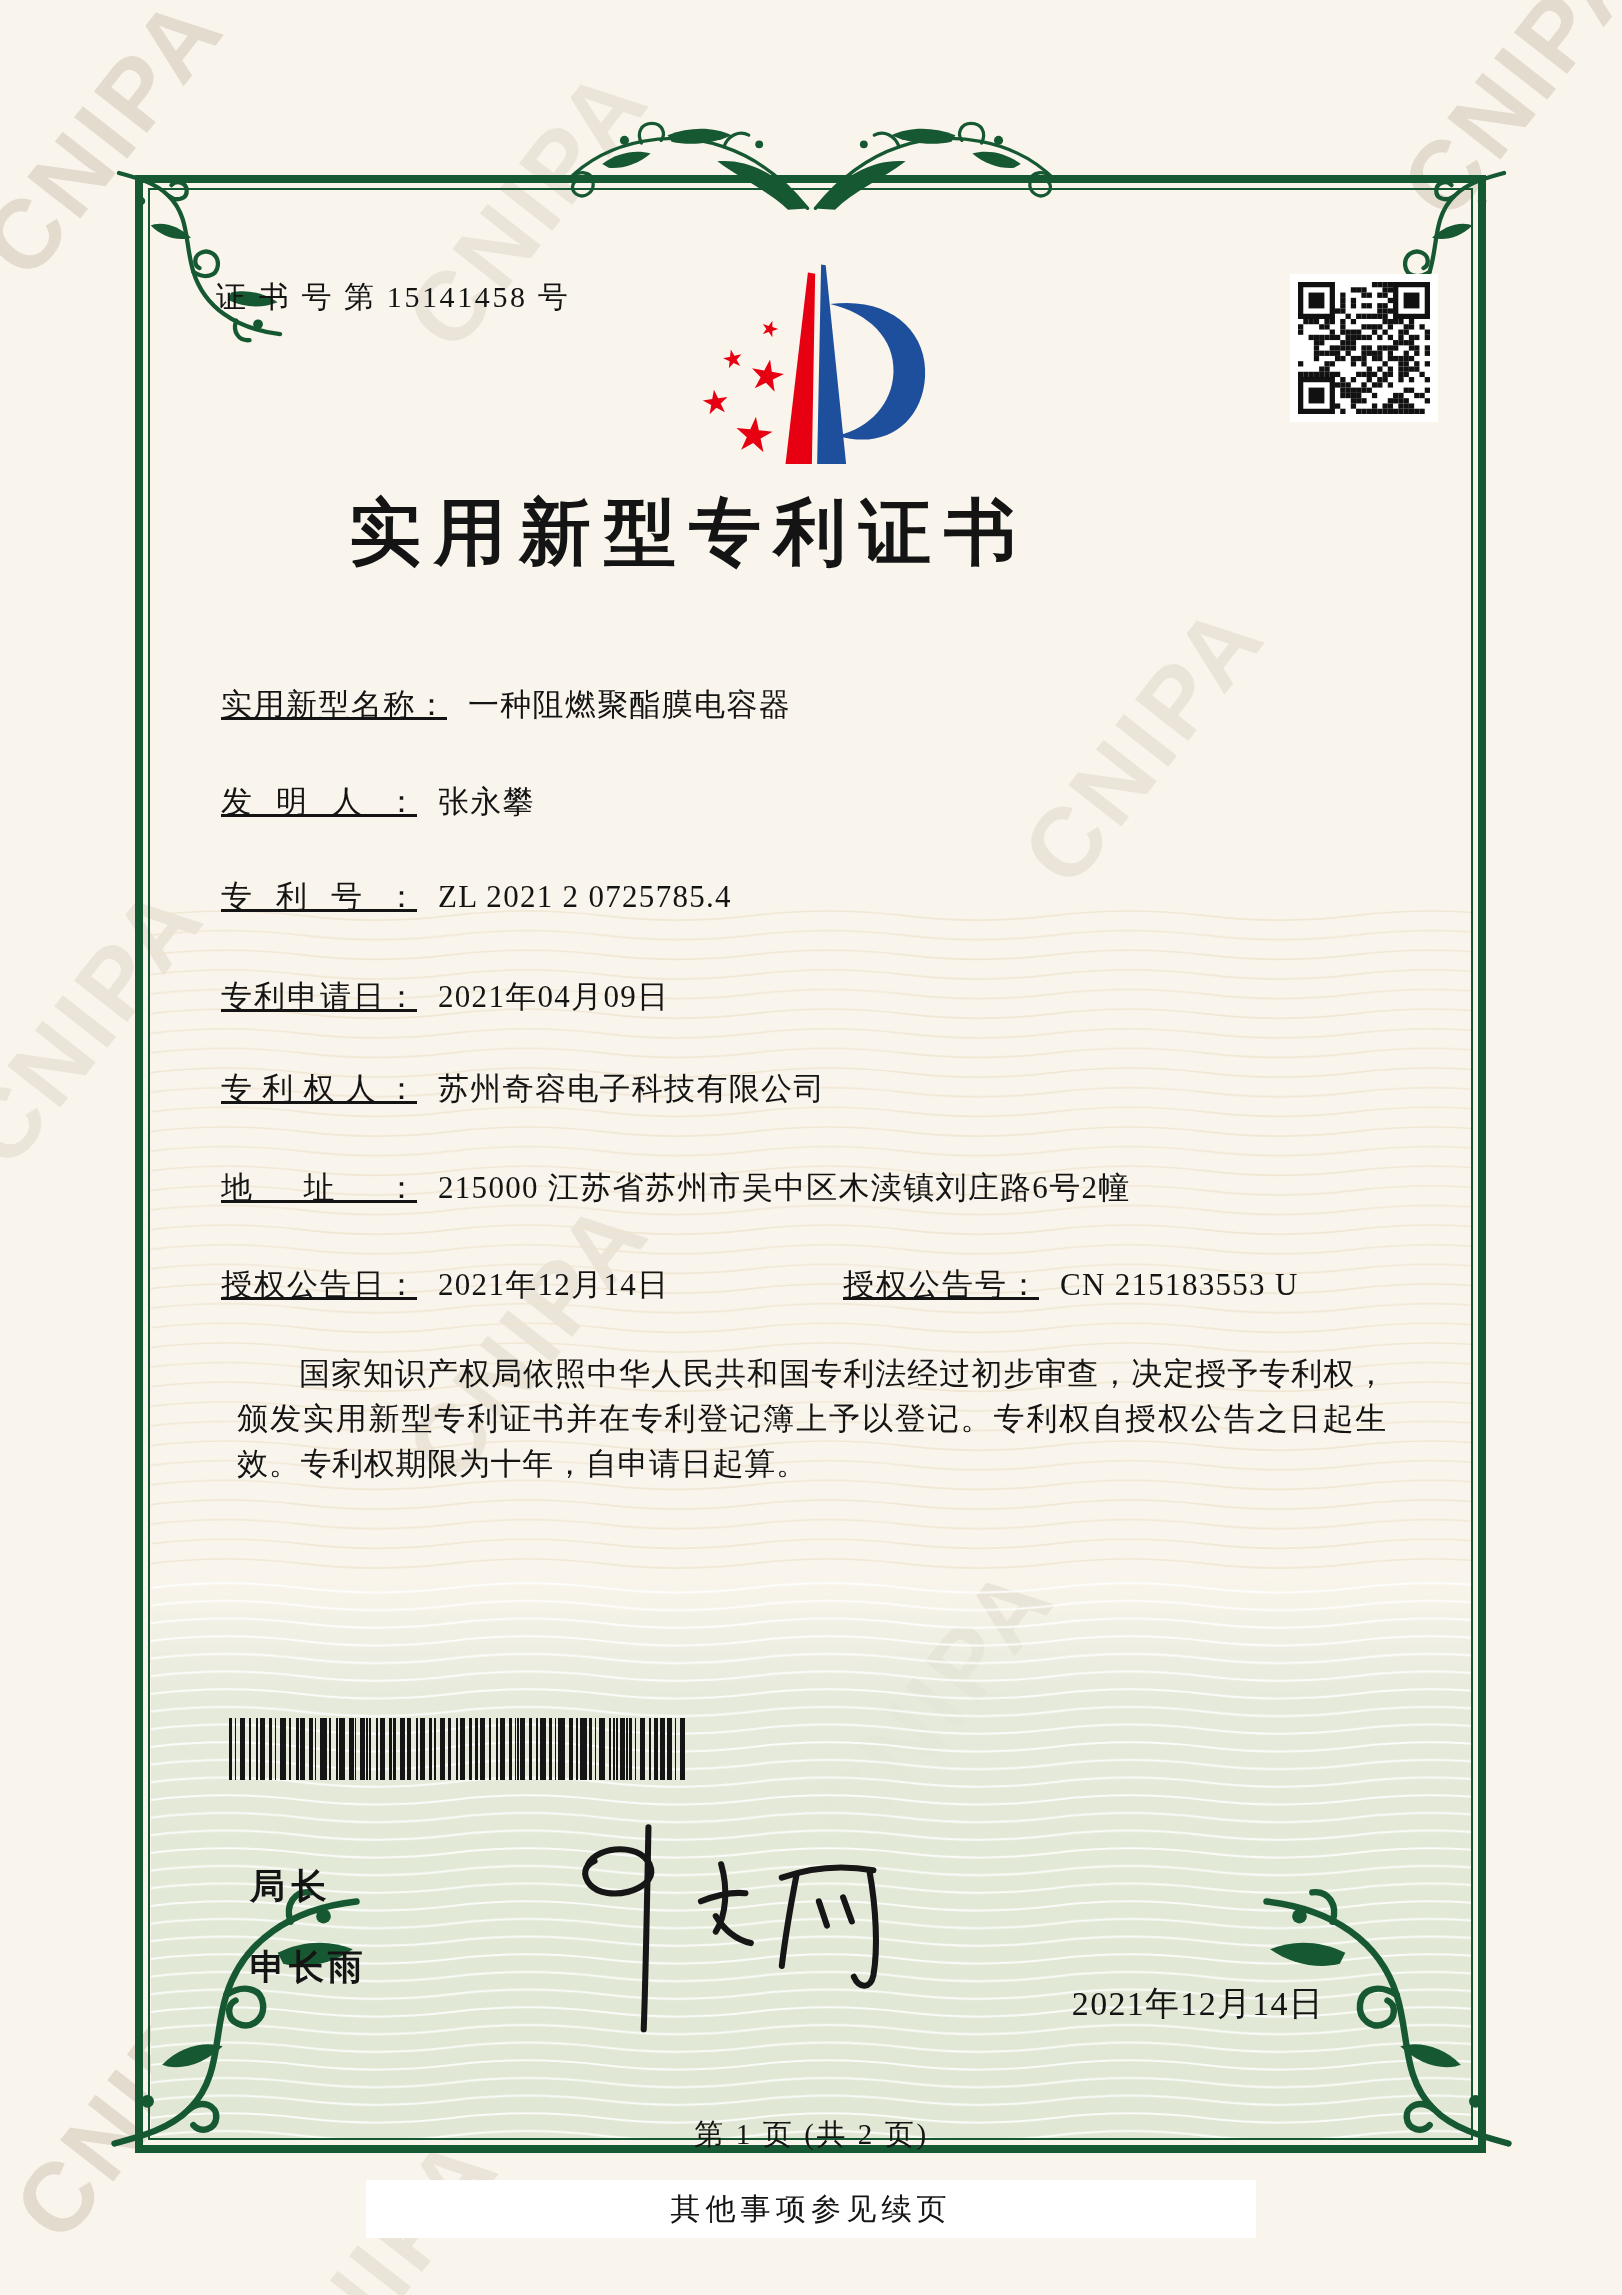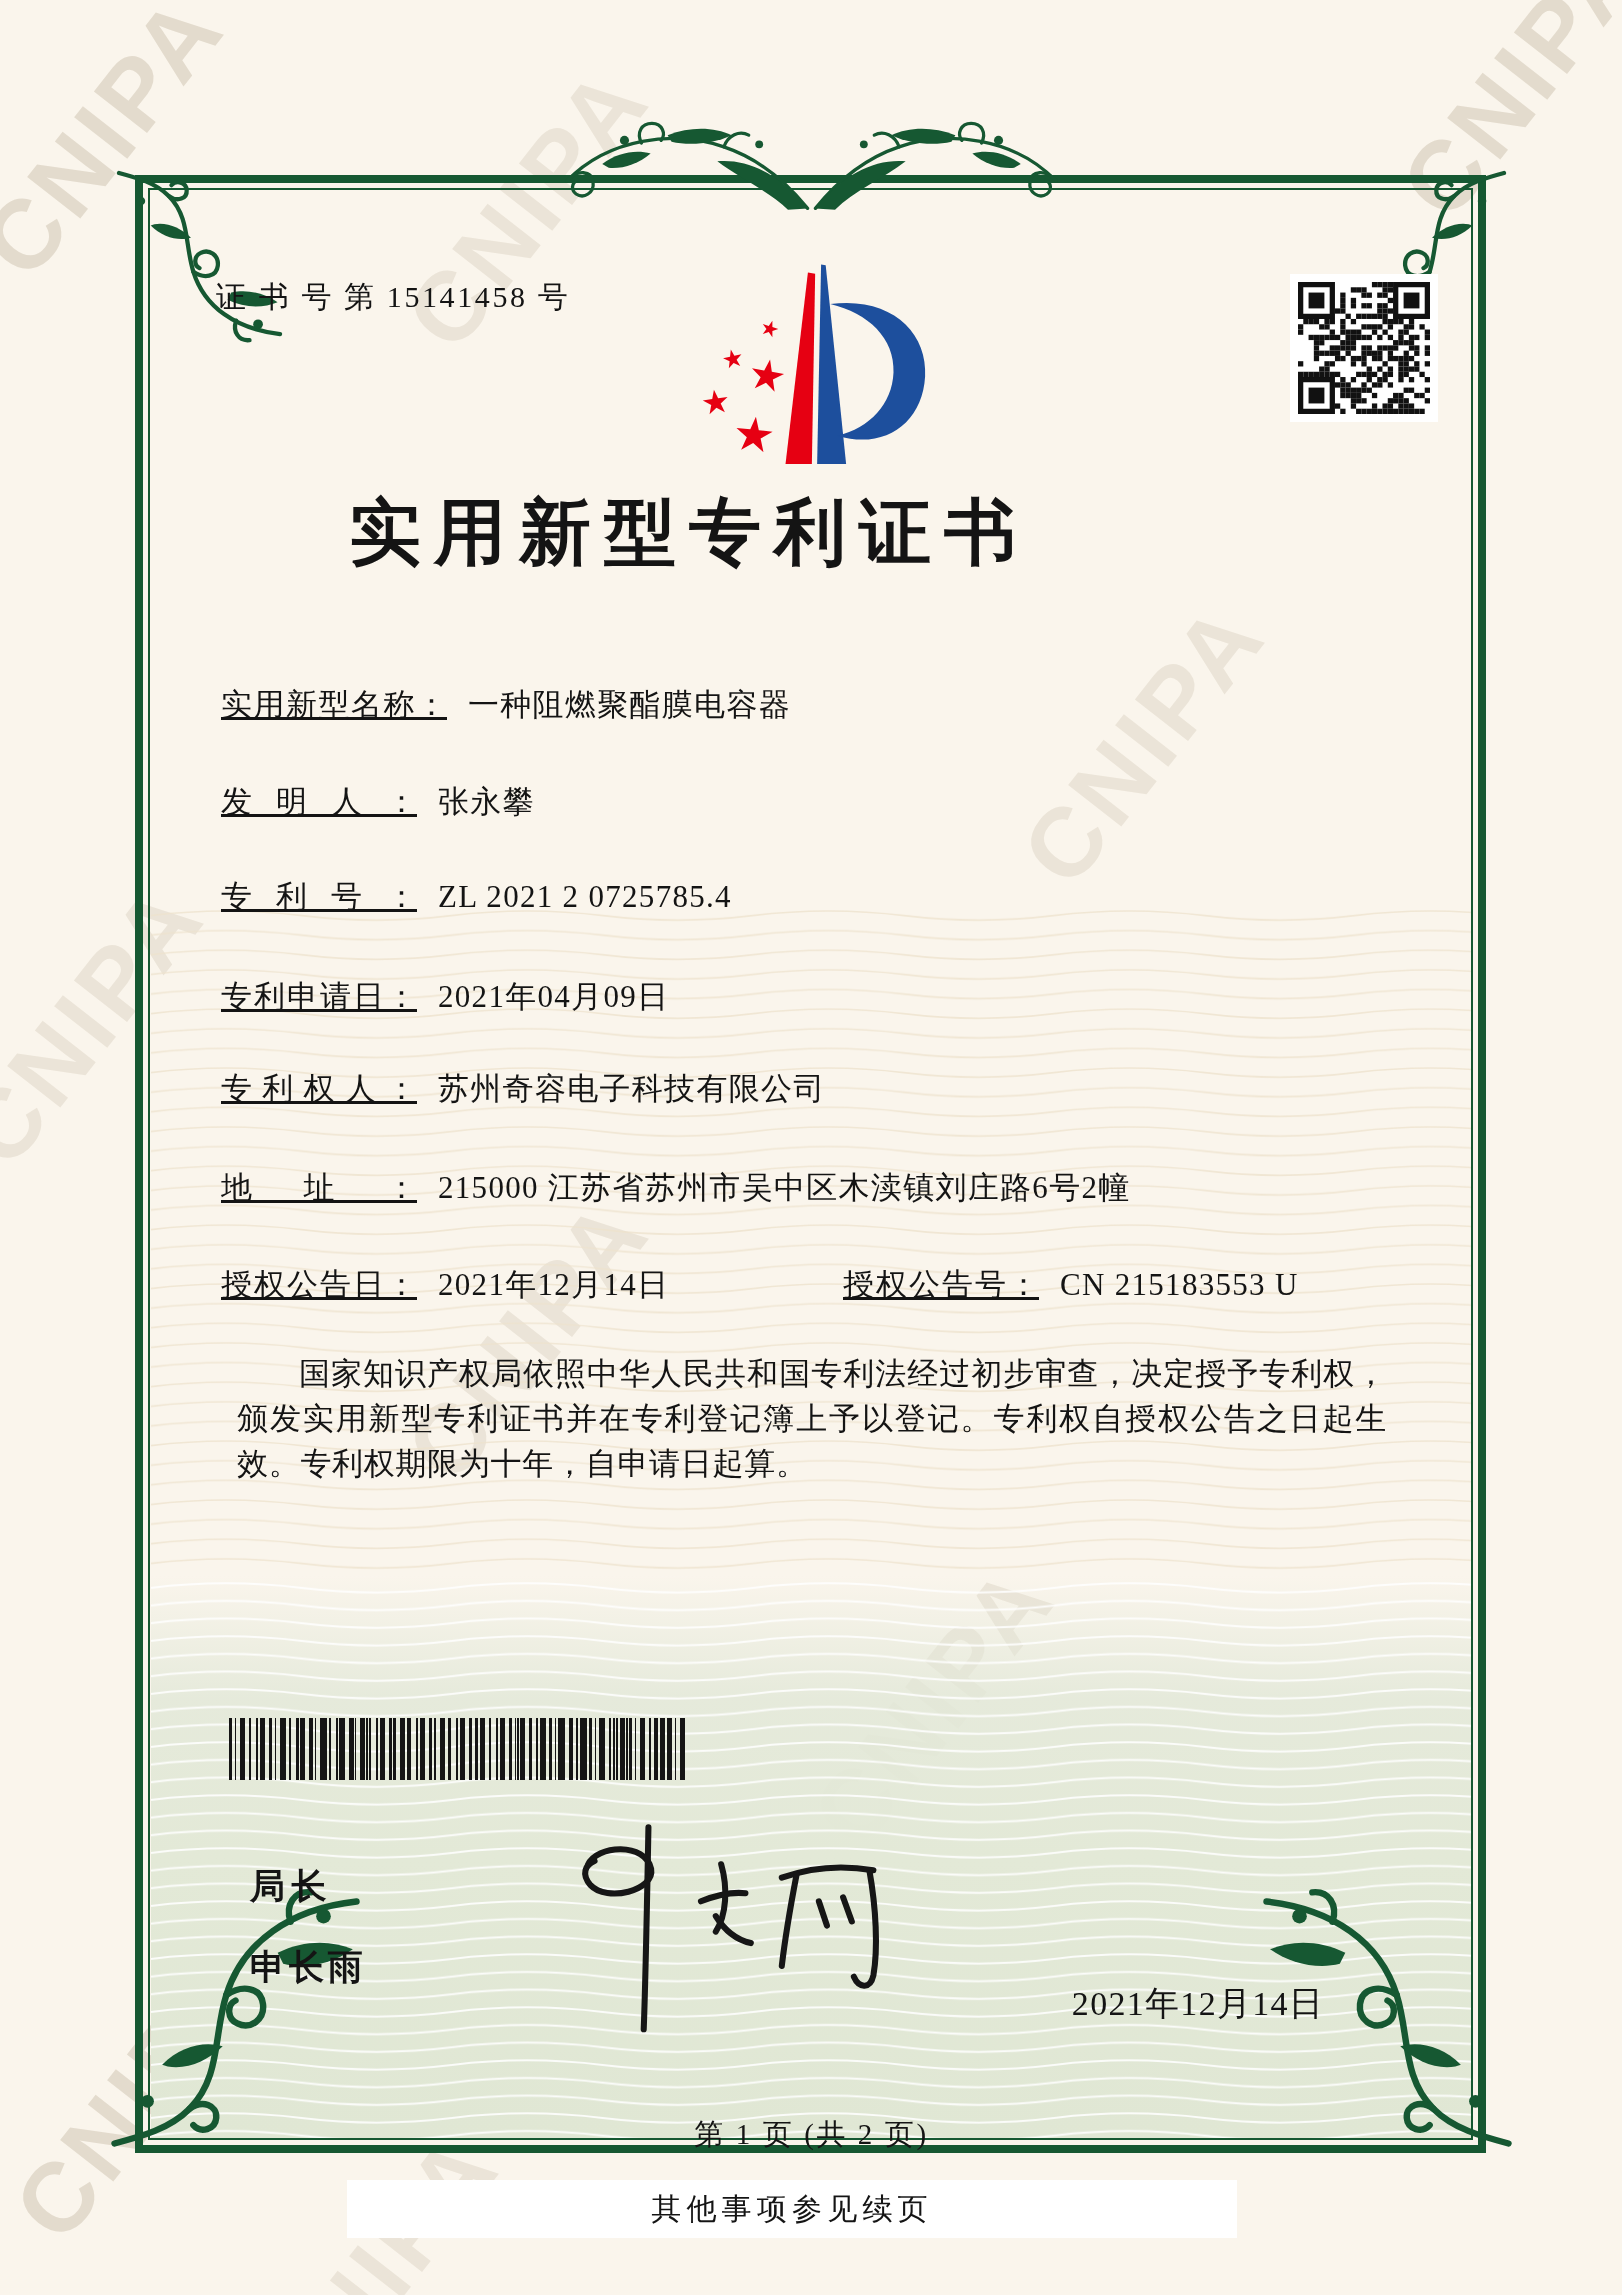--- a/index.html
+++ b/index.html
@@ -63,21 +63,21 @@
                 letter-spacing:6.5px;z-index:10;}
   .signer-name{position:absolute;left:250px;top:1947px;font:600 35px/42px var(--serif);
                letter-spacing:3.9px;z-index:10;}
   .sig{position:absolute;left:478px;top:1807px;width:419px;height:229px;z-index:10;}
   .issue-date{position:absolute;left:982px;top:1983px;width:432px;text-align:center;z-index:10;
               font:34px/41px var(--serif);letter-spacing:1.3px;}
 
   
   .pagination{position:absolute;left:0;top:2093px;width:1623px;text-align:center;z-index:10;
               font:29px/35px var(--serif);letter-spacing:2.6px;margin-top:24px;}
-  .note-band{position:absolute;left:347px;top:2180px;width:890px;height:58px;background:#ffffff;
+  .note-band{position:absolute;left:366px;top:2180px;width:890px;height:58px;background:#ffffff;
              z-index:10;text-align:center;}
   .note-band span{font:30px/58px var(--serif);letter-spacing:5.2px;}
 </style>
 </head>
 <body>
 
 <div class="page">
 
   <svg width="0" height="0" style="position:absolute">
     <defs>

